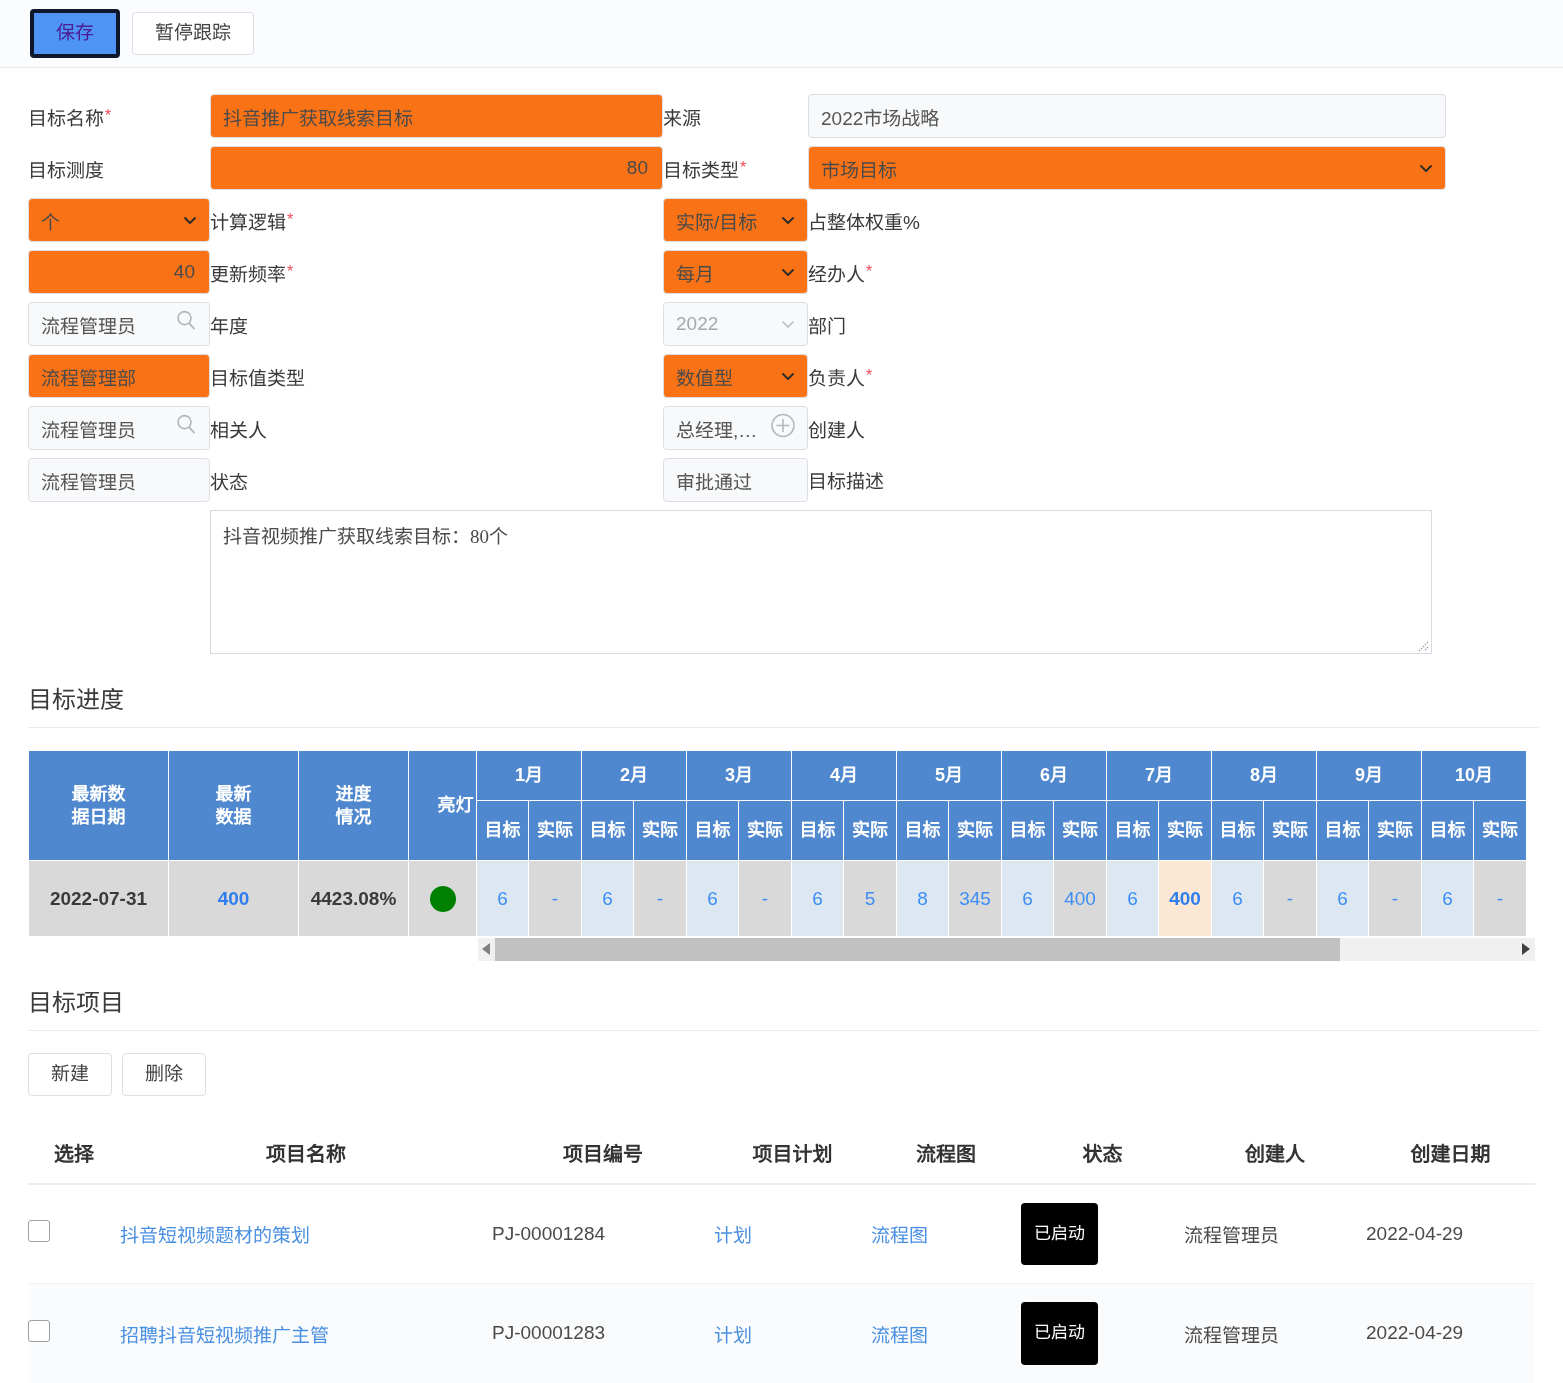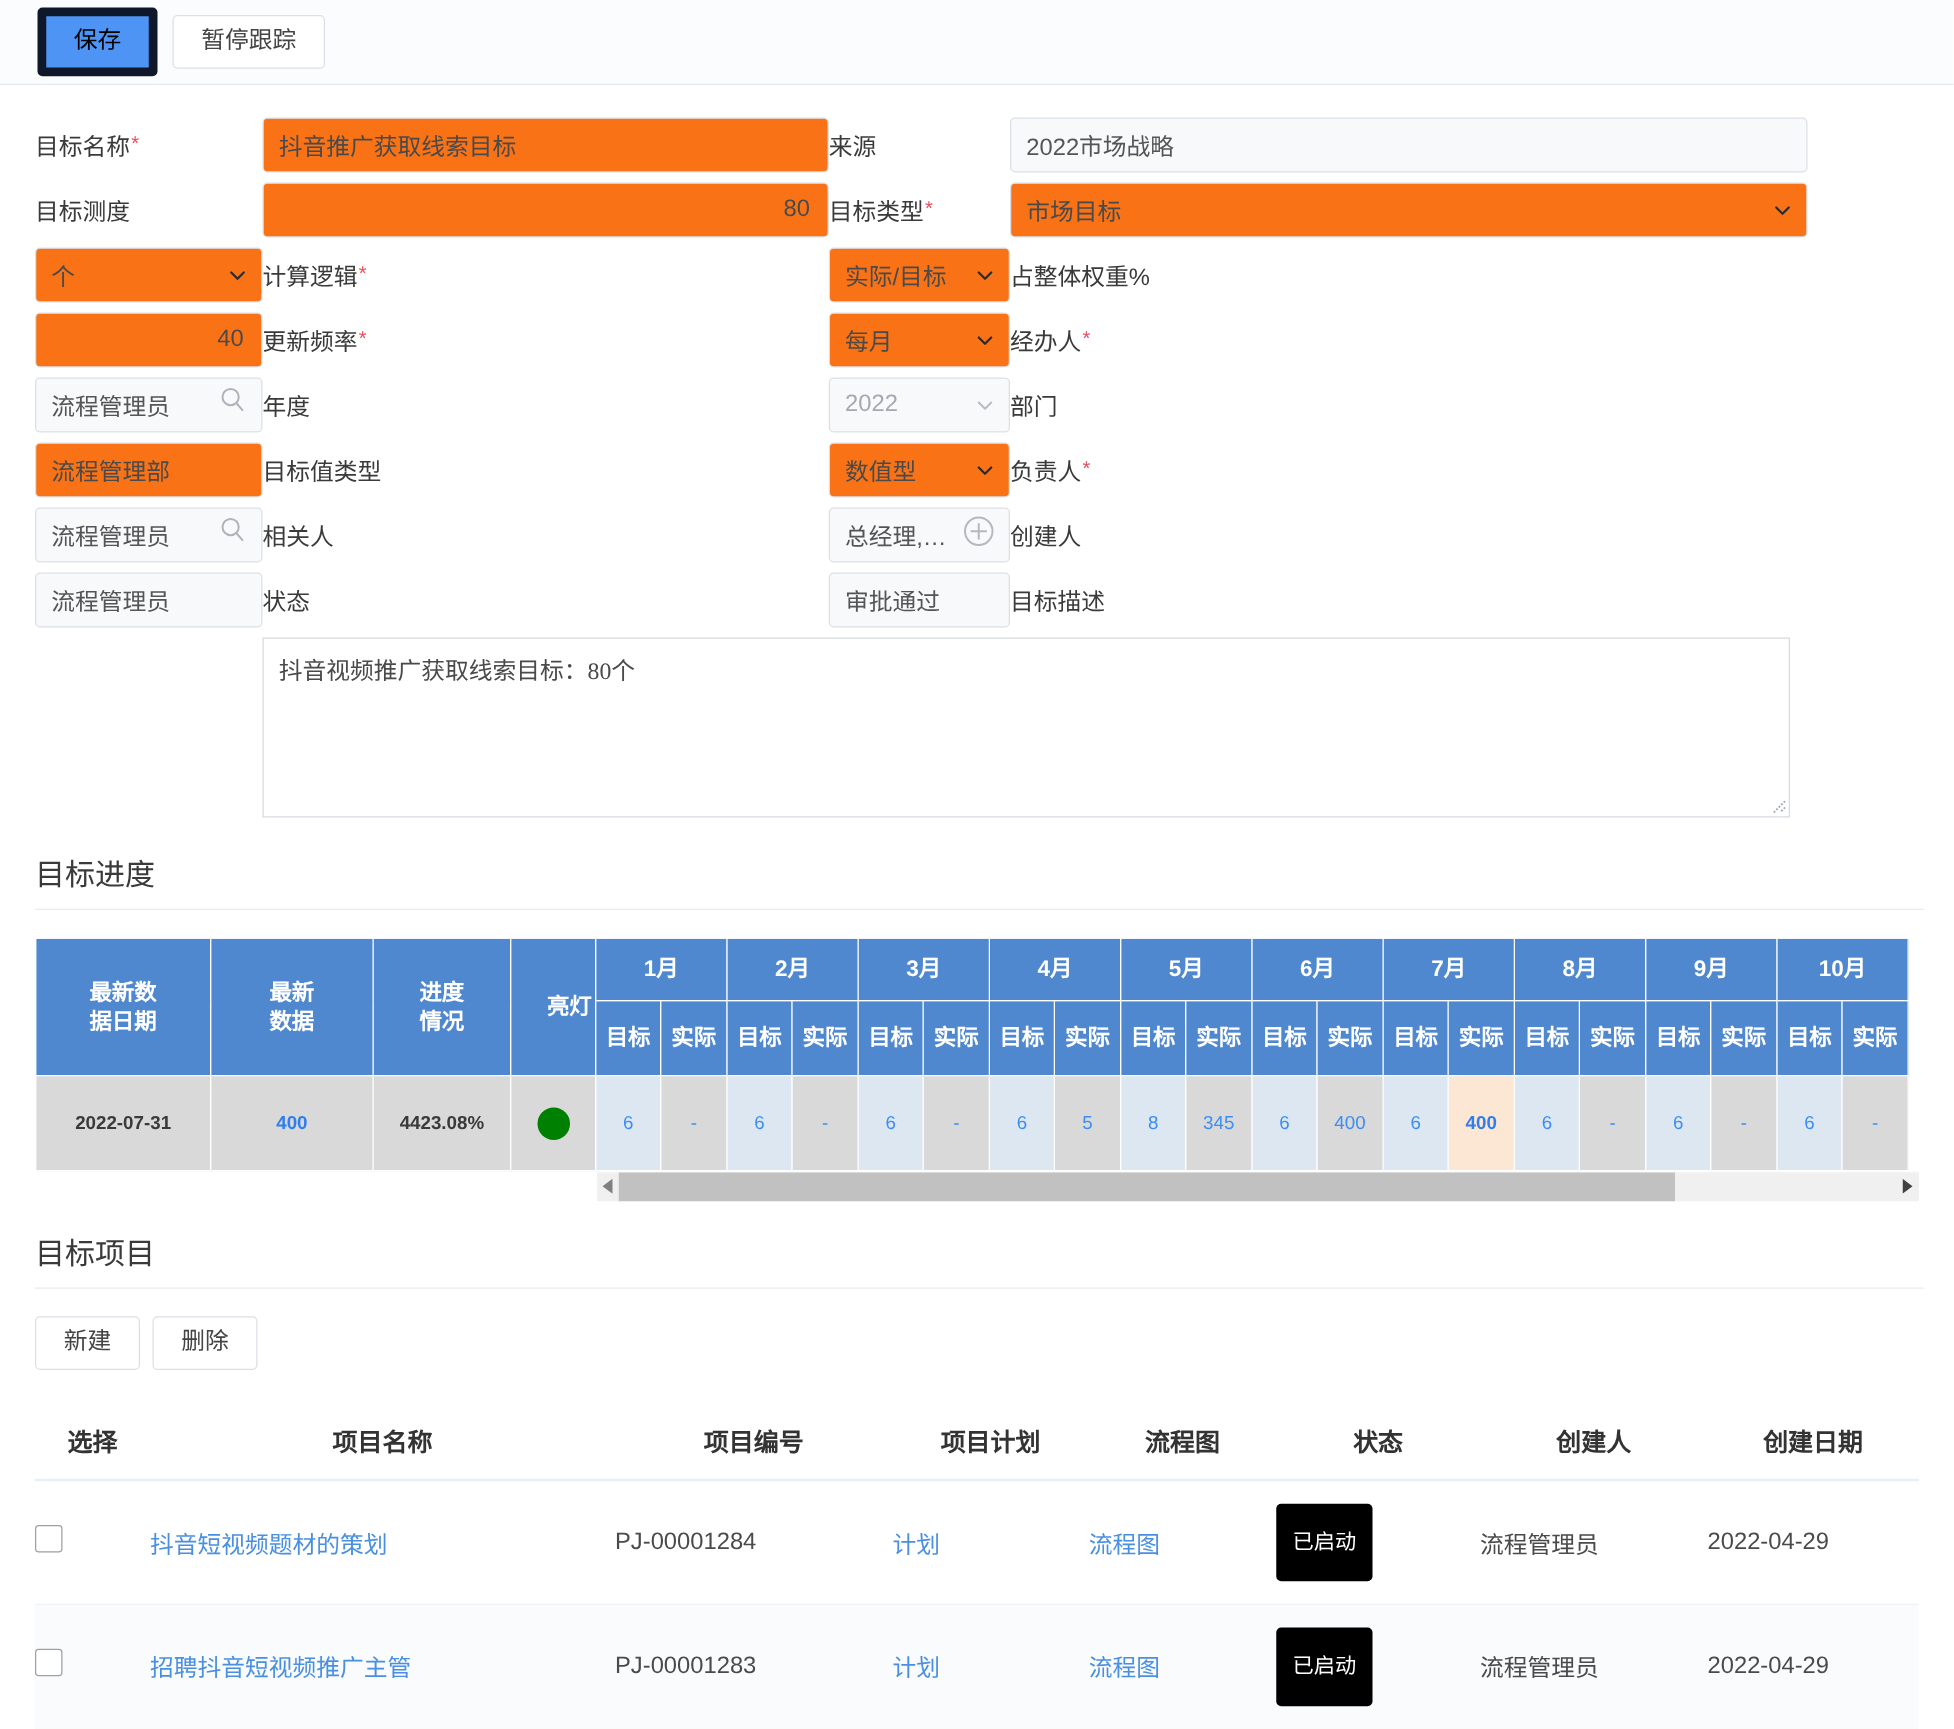--- a/index.html
+++ b/index.html
@@ -27,22 +27,22 @@
     font-size: 19px;
     font-family: "Liberation Sans", sans-serif;
     padding: 9px 22px;
     border-radius: 4px;
     cursor: pointer;
     line-height: 1.2;
     white-space: nowrap;
   }
   .btn-primary {
     background: #4d94f5;
-    color: #000000;
-    border: 7px solid #0f172a;
+    color: #4c1d95;
+    border: 4px solid #0f172a;
     text-align: center;
   }
   .btn-default {
     background: #ffffff;
     color: #444444;
     border: 1px solid #dcdfe6;
   }
 
   
   .form-wrap {
@@ -153,21 +153,21 @@
     background: #4f88ce;
     color: #ffffff;
     font-size: 18px;
     font-weight: bold;
     border: 1px solid #ffffff;
     text-align: center;
     padding: 4px 2px;
     line-height: 1.25;
   }
   table.prog td {
-    font-size: 15px;
+    font-size: 19px;
     text-align: center;
     border: 1px solid #ffffff;
     height: 76px;
     padding: 0 6px;
   }
   td.fixed-cell { background: #d9d9d9; color: #3a3a3a; font-weight: bold; font-size: 20px; }
   td.fixed-cell.linkv { color: #2f7ef0; font-weight: bold; }
   td.tgt { background: #dde7f1; color: #3c8ef5; }
   td.act { background: #d9d9d9; color: #3c8ef5; }
   td.act.hl { background: #fce7d4; color: #2f7ef0; font-weight: bold; }

